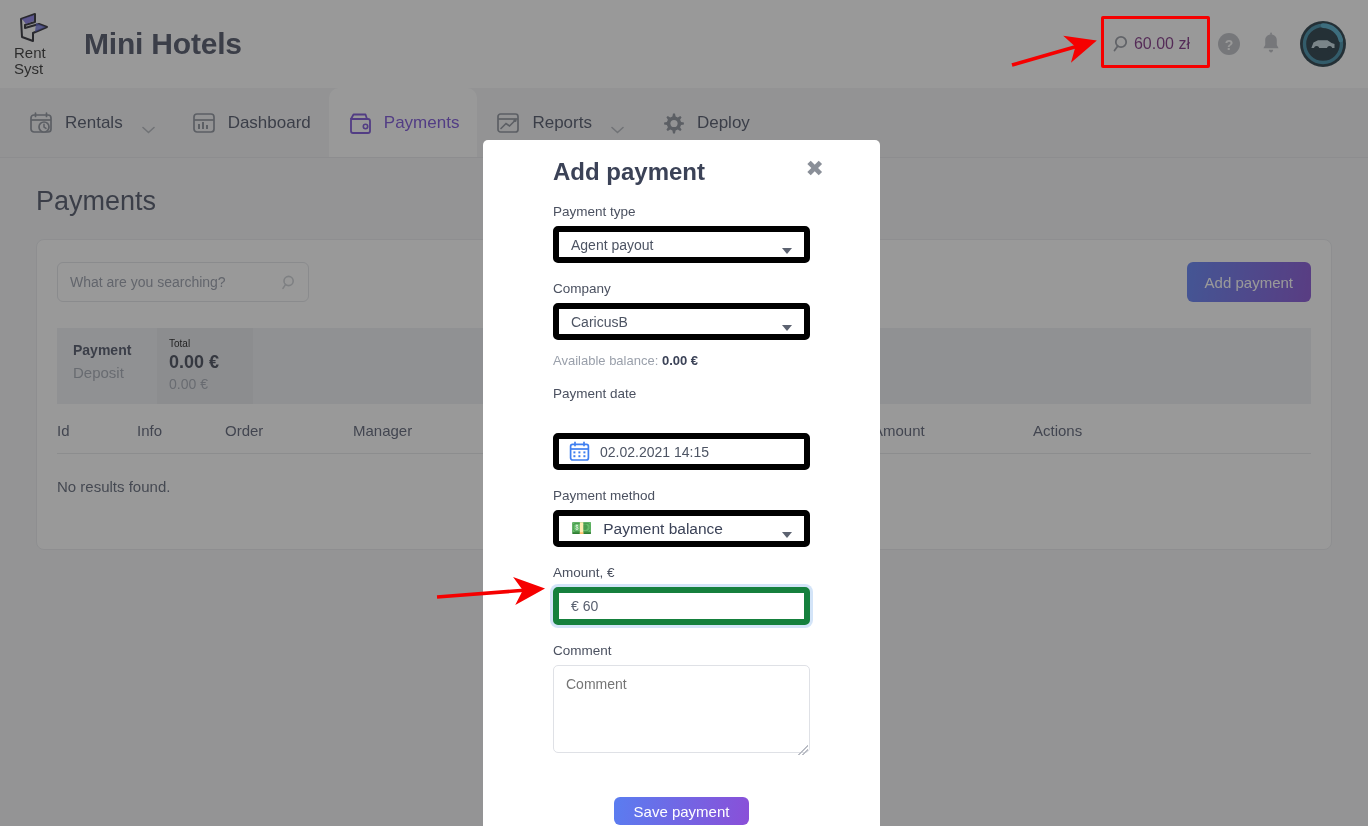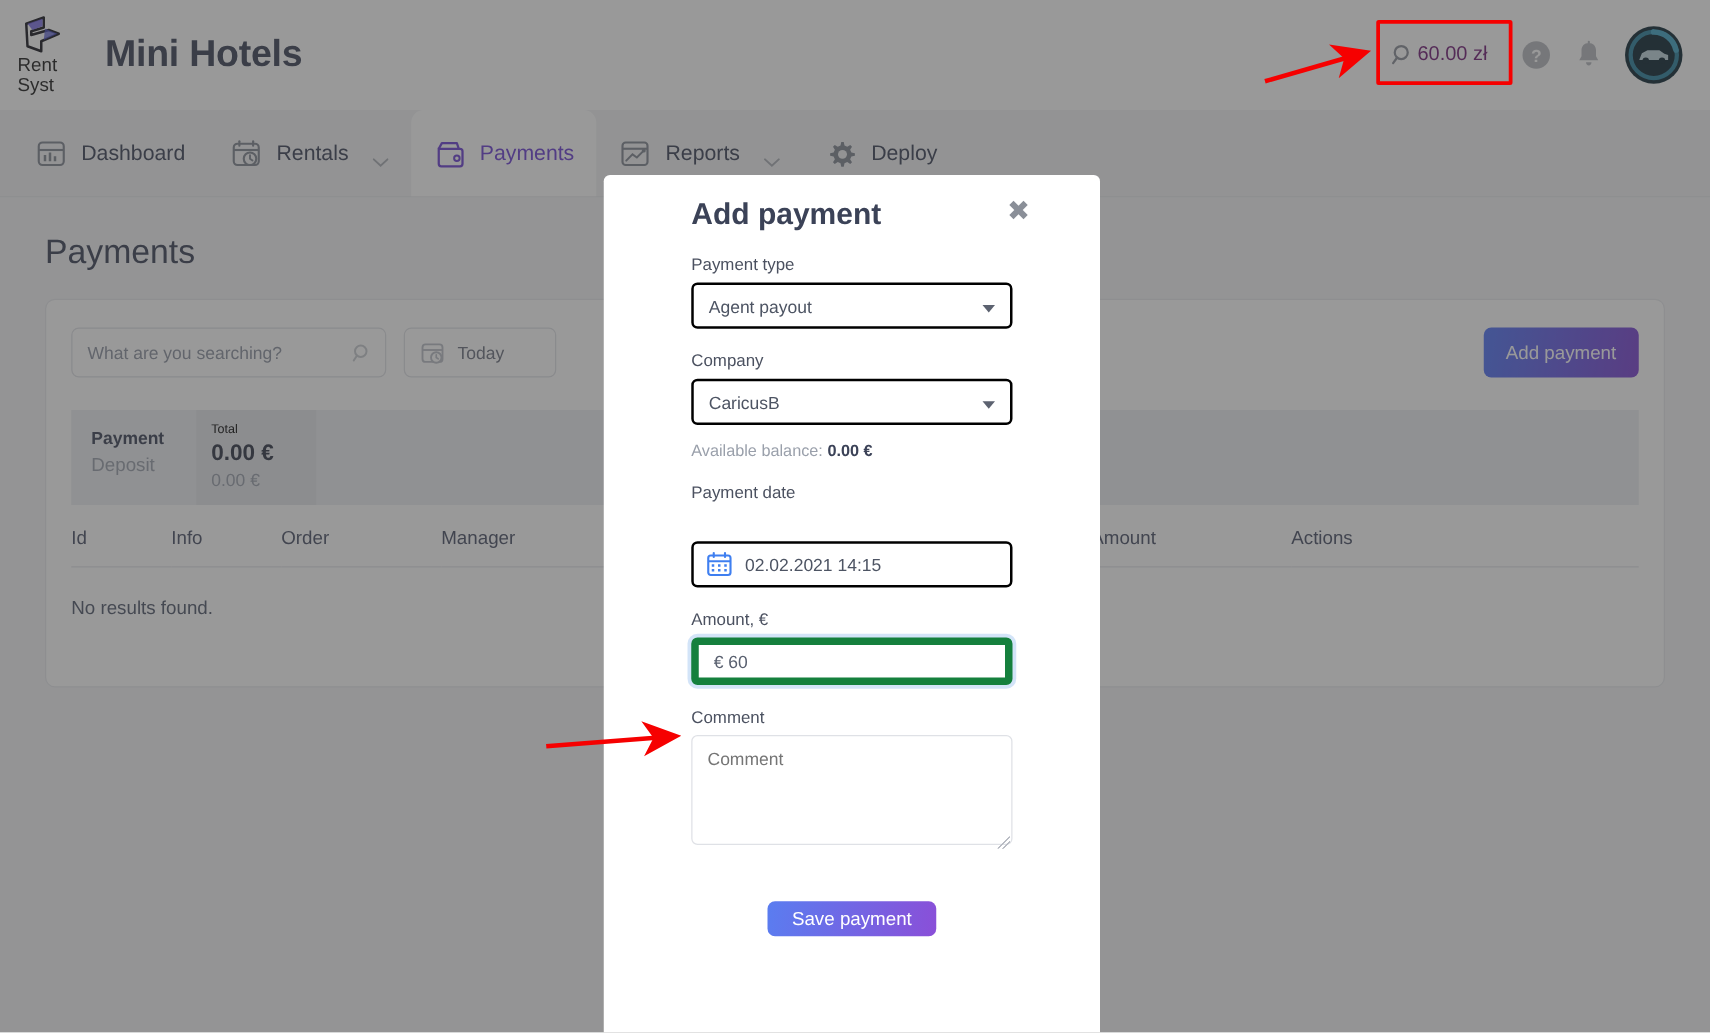--- a/index.html
+++ b/index.html
@@ -141,21 +141,21 @@
   .modal-head { position: relative; padding: 18px 0 0 0; }
   .modal-title { font-size: 24px; font-weight: bold; color: #3b4257; }
   .modal-close {
     position: absolute; right: -14px; top: 18px;
     font-size: 22px; color: #8a8f98; cursor: pointer; line-height: 1;
   }
   .field { margin-top: 18px; }
   .field-label { font-size: 13.5px; color: #4b5160; margin-bottom: 7px; }
   .select, .text-input {
     position: relative;
-    height: 37px; border: 2px solid #000000; border-radius: 5px;
+    height: 37px; border: 6px solid #000000; border-radius: 5px;
     background: #fff; display: flex; align-items: center;
     padding: 0 28px 0 12px; font-size: 14px; color: #4d5463;
     cursor: pointer;
   }
   .caret {
     position: absolute; right: 12px; top: 16px;
     width: 0; height: 0;
     border-left: 5px solid transparent; border-right: 5px solid transparent;
     border-top: 6px solid #5c6270;
   }
@@ -260,47 +260,47 @@
           </svg>
         </span>
       </div>
     </div>
 
     <div class="navbar">
 
       <div class="nav-item">
         <span class="nav-ico">
           <svg viewBox="0 0 26 26" width="26" height="26">
-            <rect x="3" y="4" width="20" height="18" rx="3" fill="none" stroke="#6d7380" stroke-width="1.7"></rect>
-            <line x1="3" y1="10" x2="23" y2="10" stroke="#6d7380" stroke-width="1.7"></line>
-            <rect x="7" y="14" width="2" height="5" fill="#6d7380"></rect>
-            <rect x="11" y="12" width="2" height="7" fill="#6d7380"></rect>
-            <rect x="15" y="15" width="2" height="4" fill="#6d7380"></rect>
-          </svg>
-        </span>
-        <span>Dashboard</span>
-      </div>
-
-      <div class="nav-item">
-        <span class="nav-ico">
-          <svg viewBox="0 0 26 26" width="26" height="26">
             <rect x="3" y="5" width="20" height="17" rx="3" fill="none" stroke="#6d7380" stroke-width="1.7"></rect>
             <line x1="3" y1="10" x2="23" y2="10" stroke="#6d7380" stroke-width="1.7"></line>
             <line x1="7.5" y1="3" x2="7.5" y2="6.5" stroke="#6d7380" stroke-width="1.7" stroke-linecap="round"></line>
             <line x1="18.5" y1="3" x2="18.5" y2="6.5" stroke="#6d7380" stroke-width="1.7" stroke-linecap="round"></line>
             <circle cx="16" cy="17" r="5" fill="#f2f3f5" stroke="#6d7380" stroke-width="1.7"></circle>
             <path d="M16 14.2 L16 17 L18 18.4" fill="none" stroke="#6d7380" stroke-width="1.5" stroke-linecap="round"></path>
           </svg>
         </span>
         <span>Rentals</span>
         <span class="chev">
           <svg viewBox="0 0 13 8" width="13" height="8">
             <path d="M1 1.5 L6.5 6.5 L12 1.5" fill="none" stroke="#7b808c" stroke-width="1.6" stroke-linecap="round"></path>
           </svg>
         </span>
+      </div>
+
+      <div class="nav-item">
+        <span class="nav-ico">
+          <svg viewBox="0 0 26 26" width="26" height="26">
+            <rect x="3" y="4" width="20" height="18" rx="3" fill="none" stroke="#6d7380" stroke-width="1.7"></rect>
+            <line x1="3" y1="10" x2="23" y2="10" stroke="#6d7380" stroke-width="1.7"></line>
+            <rect x="7" y="14" width="2" height="5" fill="#6d7380"></rect>
+            <rect x="11" y="12" width="2" height="7" fill="#6d7380"></rect>
+            <rect x="15" y="15" width="2" height="4" fill="#6d7380"></rect>
+          </svg>
+        </span>
+        <span>Dashboard</span>
       </div>
 
       <div class="nav-item active">
         <span class="nav-ico">
           <svg viewBox="0 0 26 26" width="26" height="26">
             <path d="M4 9 L4 21 A2 2 0 0 0 6 23 L21 23 A2 2 0 0 0 23 21 L23 11 A2 2 0 0 0 21 9 Z" fill="none" stroke="#6b3fd4" stroke-width="1.8"></path>
             <path d="M4 9 L6.5 4.5 L18.5 4.5 L20 9" fill="none" stroke="#6b3fd4" stroke-width="1.8" stroke-linejoin="round"></path>
             <circle cx="18.5" cy="16.5" r="2.2" fill="none" stroke="#6b3fd4" stroke-width="1.6"></circle>
           </svg>
         </span>
@@ -344,31 +344,20 @@
           <div class="search-box">
             <span>What are you searching?</span>
             <span class="s-ico">
               <svg viewBox="0 0 17 17" width="17" height="17">
                 <circle cx="7.6" cy="7" r="4.6" fill="none" stroke="#9aa0ab" stroke-width="1.6"></circle>
                 <line x1="4.6" y1="10.4" x2="2" y2="14.4" stroke="#9aa0ab" stroke-width="1.6" stroke-linecap="round"></line>
               </svg>
             </span>
           </div>
 
-          <div class="today-box">
-            <span class="c-ico">
-              <svg viewBox="0 0 21 21" width="21" height="21">
-                <rect x="2" y="3.5" width="16" height="14" rx="2.4" fill="none" stroke="#8d93a1" stroke-width="1.5"></rect>
-                <line x1="2" y1="8" x2="18" y2="8" stroke="#8d93a1" stroke-width="1.5"></line>
-                <circle cx="13" cy="14" r="4.2" fill="#ffffff" stroke="#8d93a1" stroke-width="1.5"></circle>
-                <path d="M13 11.8 L13 14 L14.6 15.1" fill="none" stroke="#8d93a1" stroke-width="1.3" stroke-linecap="round"></path>
-              </svg>
-            </span>
-            <span>Today</span>
-          </div>
 
           <button class="add-btn">Add payment</button>
         </div>
 
         <div class="summary">
           <div class="sum-labels">
             <div class="l1">Payment</div>
             <div class="l2">Deposit</div>
           </div>
           <div class="sum-col">
@@ -443,20 +432,28 @@
             <rect x="14.4" y="10.4" width="2" height="2" fill="#3f7ff0"></rect>
             <rect x="4.4" y="14.2" width="2" height="2" fill="#3f7ff0"></rect>
             <rect x="9.4" y="14.2" width="2" height="2" fill="#3f7ff0"></rect>
             <rect x="14.4" y="14.2" width="2" height="2" fill="#3f7ff0"></rect>
           </svg>
         </span>
         <span>02.02.2021 14:15</span>
       </div>
     </div>
 
+    <div class="field">
+      <div class="field-label">Payment method</div>
+      <div class="select method-field">
+        <span class="money-ico">💵</span>
+        <span>Payment balance</span>
+        <span class="caret"></span>
+      </div>
+    </div>
 
     <div class="field">
       <div class="field-label">Amount, €</div>
       <div class="text-input amount-input">
         <span>€ 60</span>
       </div>
     </div>
 
     <div class="field">
       <div class="field-label">Comment</div>

